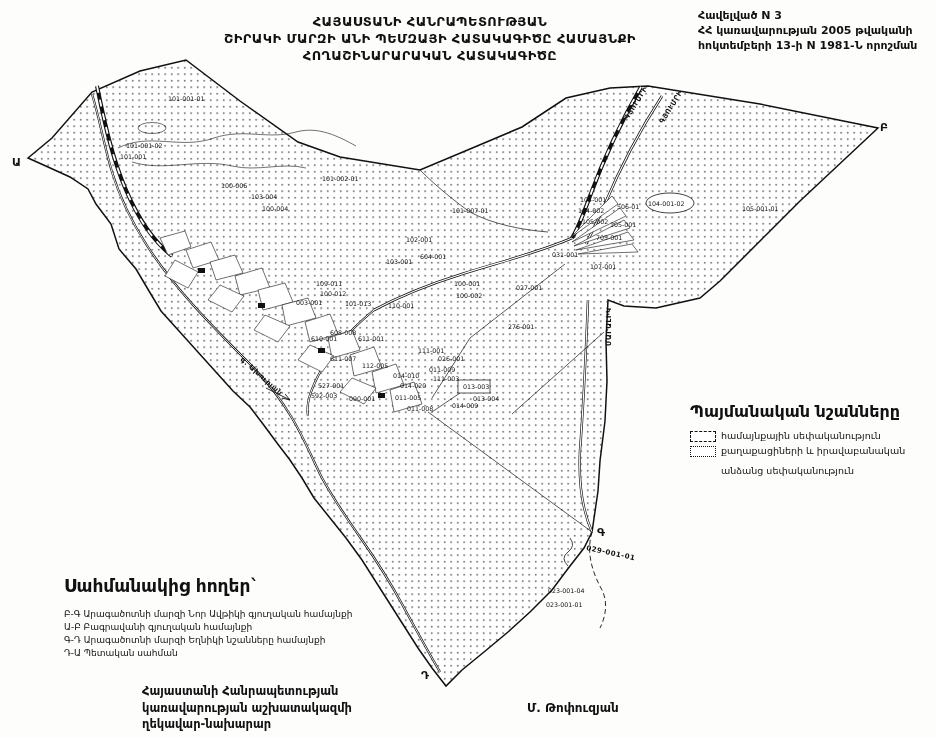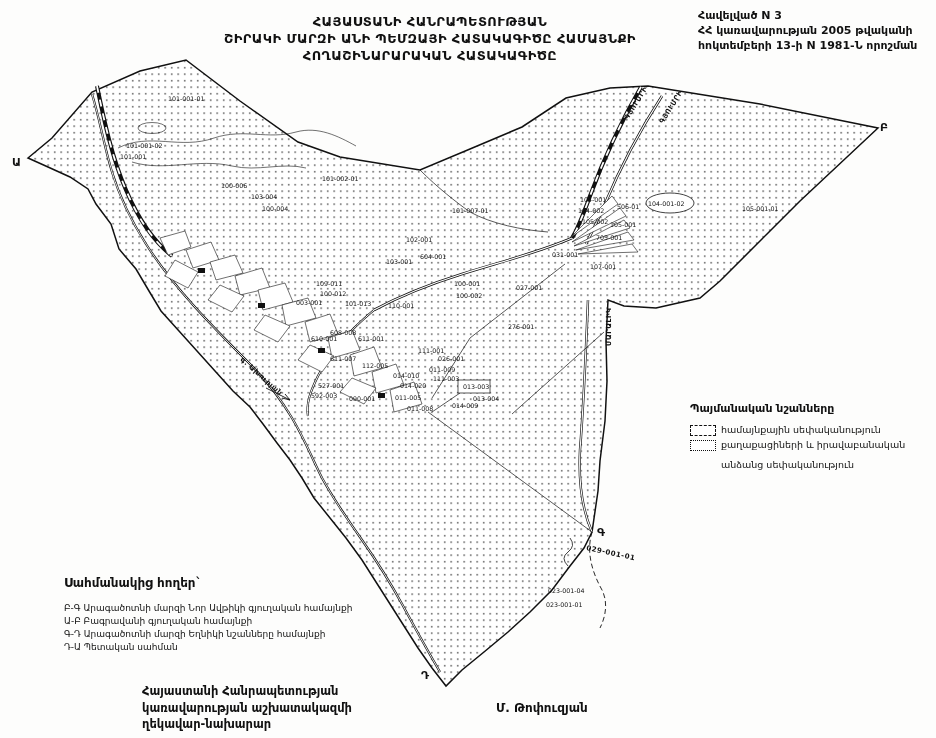--- a/index.html
+++ b/index.html
@@ -11,35 +11,35 @@
   
   .title-block{
     position:absolute;top:13px;left:168px;width:524px;text-align:center;
     font-weight:bold;font-size:13px;line-height:1.32;letter-spacing:.4px;
   }
   .annex-block{
     position:absolute;top:9px;left:698px;width:236px;text-align:left;
     font-weight:bold;font-size:11px;line-height:1.35;
   }
   .legend-block{position:absolute;left:690px;top:402px;width:244px;font-size:9.5px;}
-  .legend-title{font-weight:bold;font-size:11px;margin-bottom:9px;}
+  .legend-title{font-weight:bold;font-size:16px;margin-bottom:9px;}
   .legend-item{display:flex;align-items:flex-start;margin-bottom:3px;line-height:1.25;}
   .sw{width:24px;height:9px;flex:0 0 24px;margin-right:5px;margin-top:1px;background:#fff;}
   .sw-solid{border:2.5px solid #111;}
   .sw-dashed{border:1.5px dashed #111;}
   .sw-dashdot{border:1.5px dotted #111;}
   .legend-sub{margin-left:31px;line-height:1.25;}
   .adjacent-block{position:absolute;left:64px;top:576px;width:330px;}
-  .adjacent-title{font-weight:bold;font-size:12px;margin-bottom:12px;}
+  .adjacent-title{font-weight:bold;font-size:17px;margin-bottom:12px;}
   .adjacent-line{font-size:9px;line-height:1.45;}
   .signature-block{
     position:absolute;left:142px;top:683px;width:300px;
     font-weight:bold;font-size:11.5px;line-height:1.45;
   }
-  .signer-name{position:absolute;left:496px;top:701px;font-weight:bold;font-size:12px;}
+  .signer-name{position:absolute;left:527px;top:701px;font-weight:bold;font-size:12px;}
   
   svg.map{position:absolute;left:0;top:0;}
   .pc{font:6.3px "DejaVu Sans",sans-serif;fill:#111;}
   .route{font:bold 7px "DejaVu Sans",sans-serif;fill:#111;letter-spacing:.5px;}
   .pt{font:bold 11px "DejaVu Sans",sans-serif;fill:#111;}
 </style>
 </head>
 <body>
 
 <div class="page">

